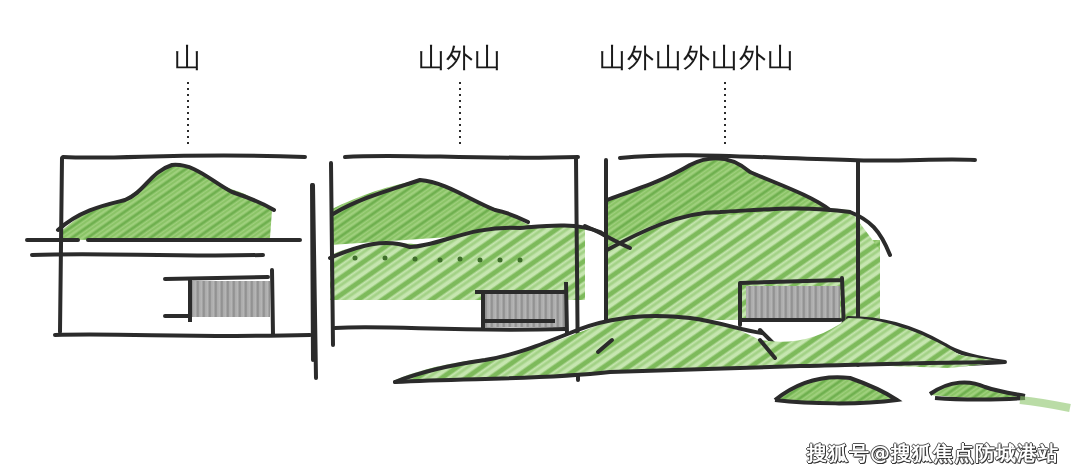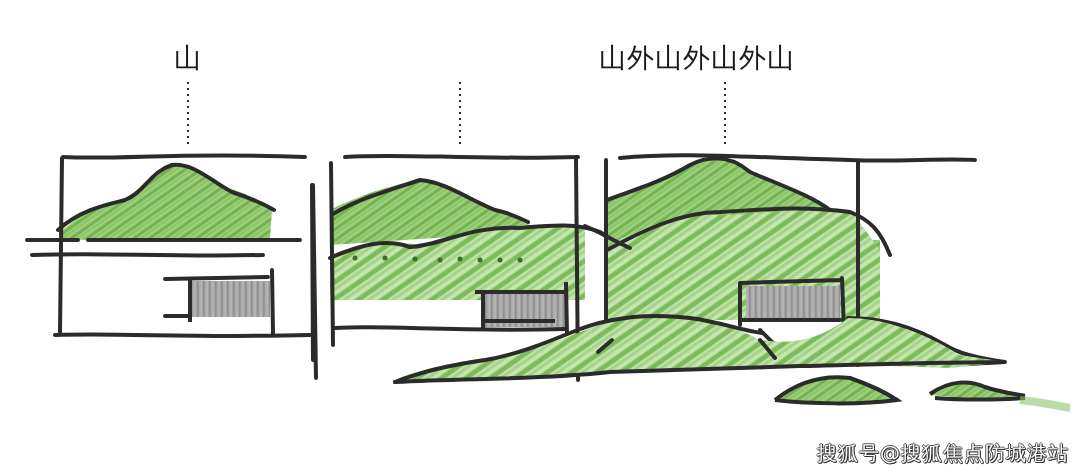--- a/index.html
+++ b/index.html
@@ -2,31 +2,32 @@
 <html><head>
   <meta charset="utf-8">
   <style>
     html, body { margin: 0; padding: 0; background: #ffffff; }
     body { width: 1080px; height: 475px; overflow: hidden; position: relative;
            font-family: "DejaVu Sans", "Liberation Sans", sans-serif; }
     .stage { position: absolute; left: 0; top: 0; width: 1080px; height: 475px; }
     .label { position: absolute; top: 40px; font-family: "DejaVu Serif", "Liberation Serif", serif;
              font-size: 27px; color: #1a1a1a; letter-spacing: 1px; white-space: nowrap;
              transform: translateX(-50%); }
-    .watermark { position: absolute; right: 11px; top: 440px; font-size: 20px; font-weight: normal;
+    .watermark { position: absolute; right: 21px; top: 440px; font-size: 20px; font-weight: bold;
                  color: #ffffff; letter-spacing: 1px;
                  text-shadow: 1px 1px 0 #333, -1px 0 0 #555, 0 -1px 0 #555, 1px 0 0 #333, 0 1px 0 #333; }
     svg { position: absolute; left: 0; top: 0; }
   </style>
 </head>
 <body>
 
 <div class="stage">
 
   <div class="label" style="left:188px">山</div>
+  <div class="label" style="left:460px">山外山</div>
   <div class="label" style="left:697px">山外山外山外山</div>
 
   <svg width="1080" height="475" viewBox="0 0 1080 475">
     <defs>
       <pattern id="hatch" patternUnits="userSpaceOnUse" width="9" height="9" patternTransform="rotate(-35)">
         <rect width="9" height="9" fill="#9fd07d"></rect>
         <line x1="0" y1="2" x2="9" y2="2" stroke="#5fa63f" stroke-width="3" opacity="0.75"></line>
         <line x1="0" y1="6" x2="9" y2="6" stroke="#7dbd58" stroke-width="2" opacity="0.6"></line>
       </pattern>
       <pattern id="hatchSparse" patternUnits="userSpaceOnUse" width="14" height="14" patternTransform="rotate(-35)">

